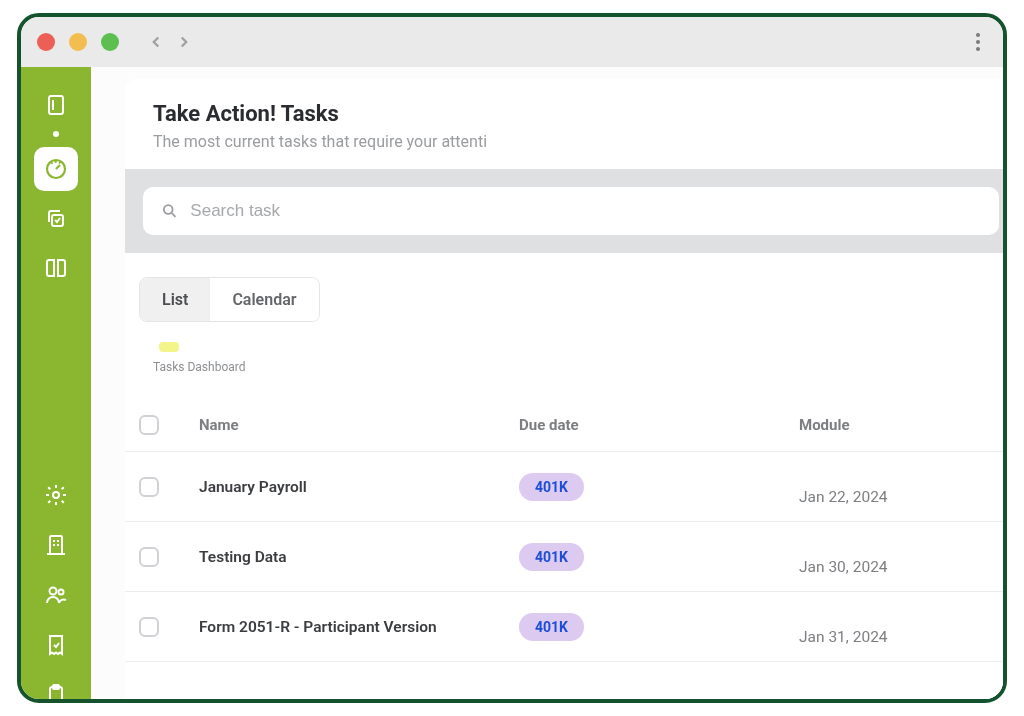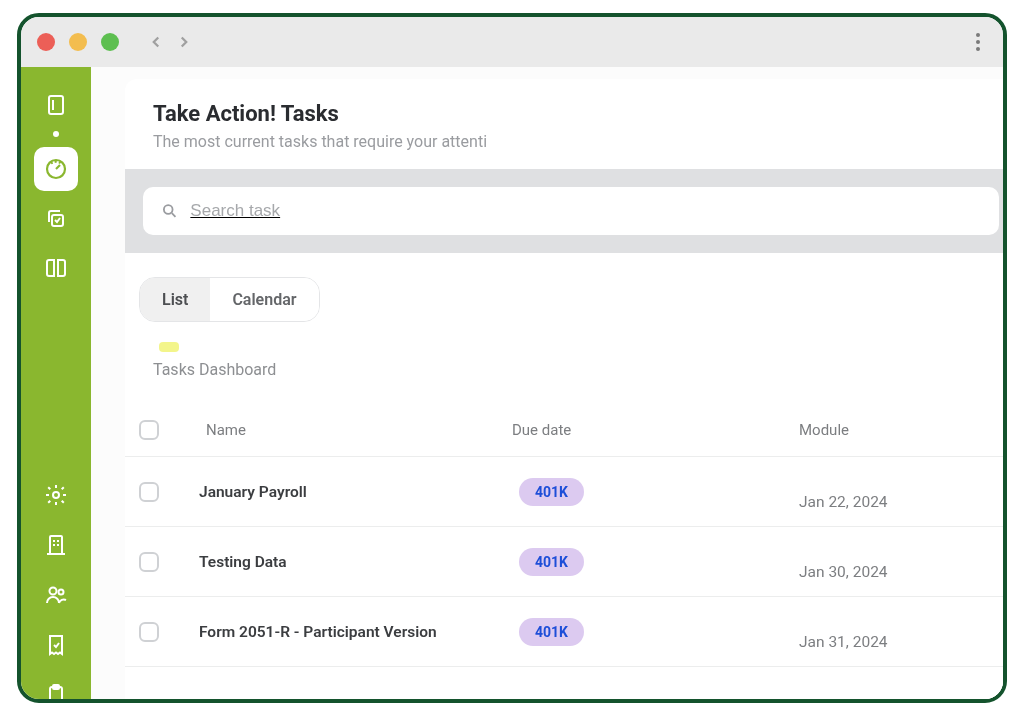--- a/index.html
+++ b/index.html
@@ -93,70 +93,69 @@
     }
     .title {
       font-size: 22px; font-weight: 700; color: #2a2c30;
     }
     .subtitle {
       margin-top: 6px; font-size: 16px; color: #9a9ca0;
     }
     .search-wrap {
       background: #dfe0e2;
       padding: 18px 4px 18px 18px;
-      text-decoration: underline;
     }
     .search-box {
       background: #fff; border-radius: 10px; height: 48px;
       display:flex; align-items:center; padding: 0 18px; gap: 12px;
     }
     .search-box svg { width:18px; height:18px; color:#9a9ca0; }
     .search-input {
       border:none; outline:none; font-size:17px; color:#555; width:100%;
       background: transparent;
     }
     .search-input::placeholder { color:#a6a8ab; }
 
     .tabs {
       margin: 24px 17px 0 14px;
       display:inline-flex;
       border:1px solid #e4e5e7;
-      border-radius:16px;
+      border-radius:8px;
       overflow:hidden;
       justify-content:center;
     }
     .tab {
       padding: 12px 22px; font-size:16px; font-weight:600; color:#646669;
       background:#fff; cursor:pointer;
     }
     .tab.active {
       background:#f0f0f0; color:#4c4e51;
     }
 
     .dash-label {
-      margin: 38px 0 0 28px; font-size:16px; color:#8d8f92; position:relative;
+      margin: 38px 0 0 28px; font-size:12px; color:#8d8f92; position:relative;
     }
     .dash-hl {
       position:absolute; left:6px; top:-18px; width:20px; height:10px;
       background: rgba(235,238,61,0.6); border-radius:4px;
     }
 
     .table {
       margin-top: 24px;
     }
     .thead, .trow {
       display:grid;
       grid-template-columns: 60px 1fr 280px 190px;
       align-items:center;
       padding: 0 14px;
       border-bottom: 1px solid #eceded;
     }
     .thead {
       height: 54px;
-      color:#7c7e81; font-weight:400; font-size:15px;gap:7px;
+      color:#7c7e81; font-weight:700; font-size:15px;
     }
     .trow {
       height: 70px;
       color:#3b3d40; font-size:15.5px;
     }
     .trow .tname { font-weight:600; }
     .checkbox {
       width:20px; height:20px; border:2px solid #cfd1d4; border-radius:6px;
       background:#fff; cursor:pointer;
     }

